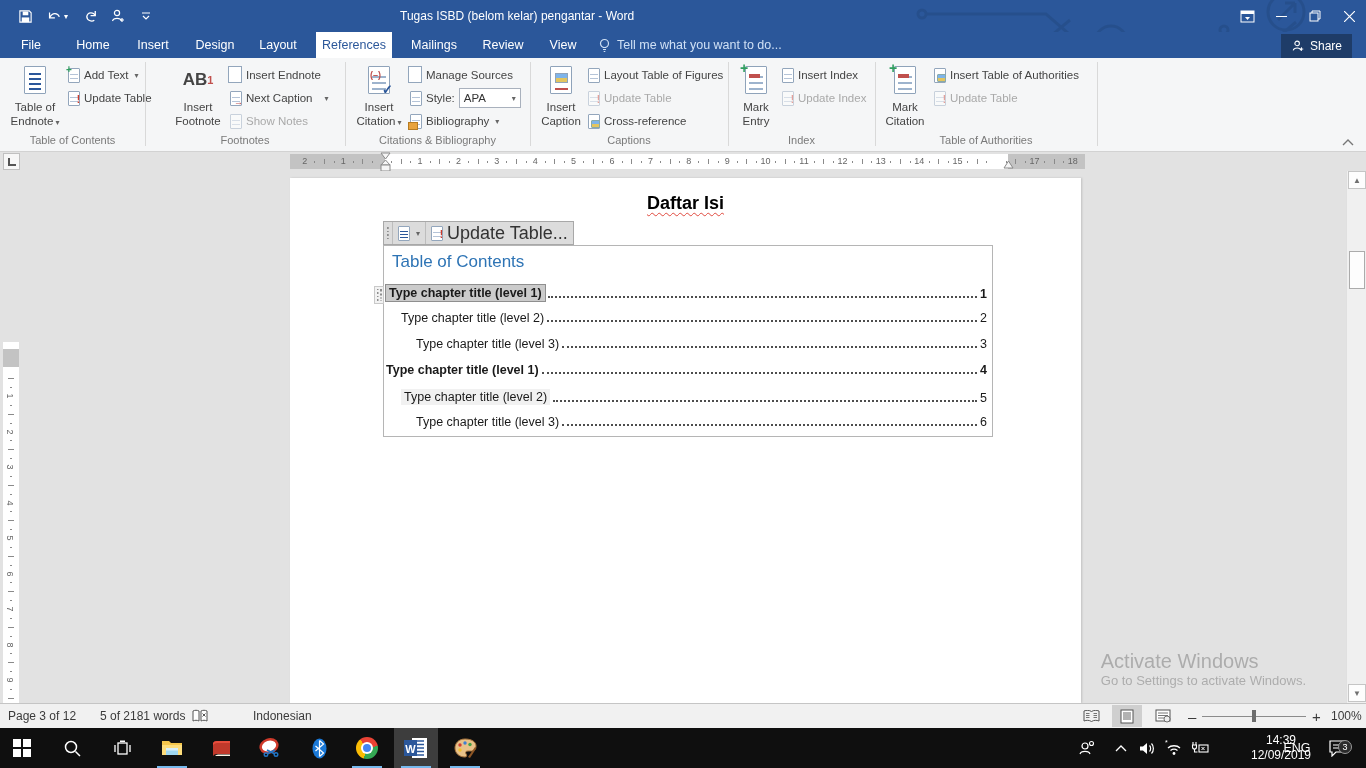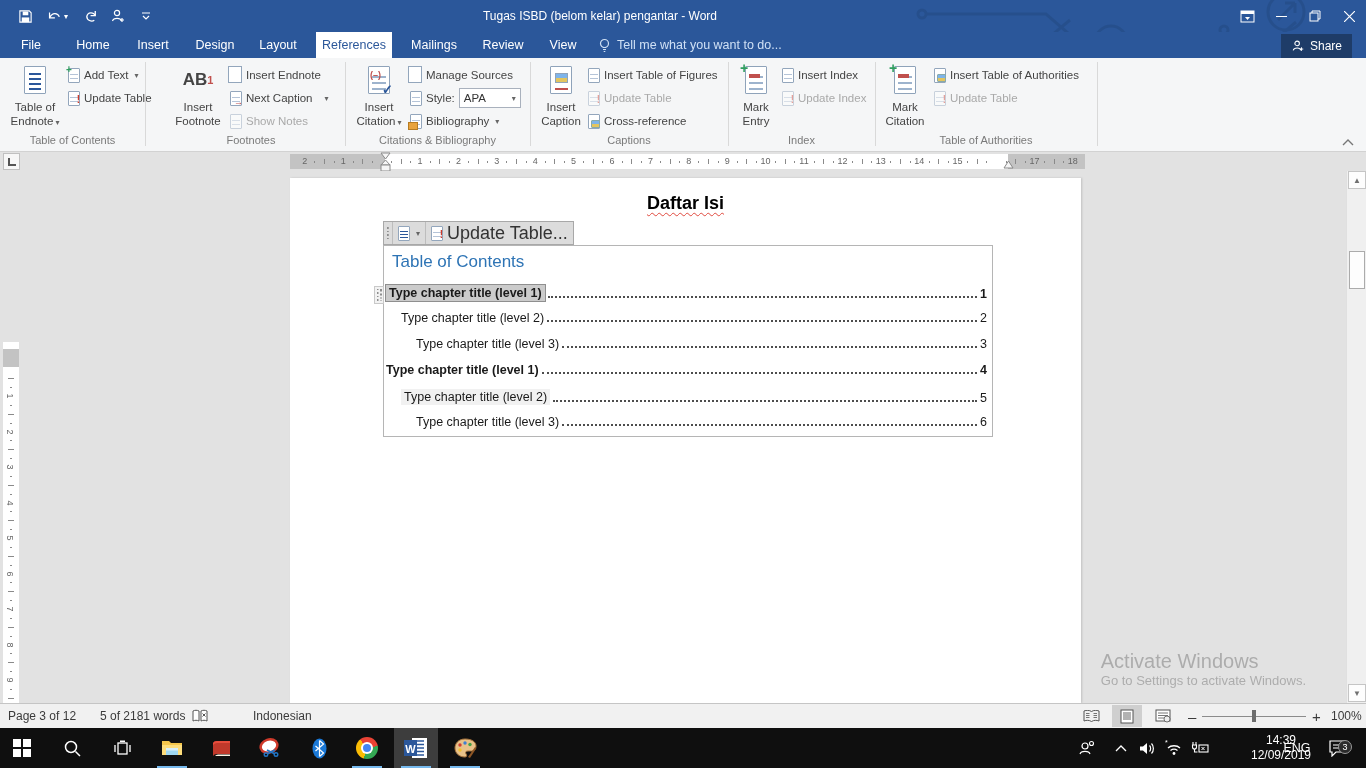--- a/index.html
+++ b/index.html
@@ -149,21 +149,21 @@
           <path d="M2.5 13 C3.5 9.5,10.5 9.5,11.5 13" fill="none" stroke="#fff" stroke-width="1.2"></path>
           <path d="M12 10 v4 M10 12 h4" stroke="#fff" stroke-width="1.2"></path>
         </svg>
     </div>
     <div class="qat-btn" style="left:134px;width:24px">
       <svg width="10" height="10" viewBox="0 0 10 10">
           <path d="M1 2 h8 M2 5 l3 3 3-3" fill="none" stroke="#fff" stroke-width="1.2"></path>
         </svg>
     </div>
 
-    <div class="abs title-text" style="left:400px;top:9px;width:400px;text-align:center">Tugas ISBD (belom kelar) pengantar - Word</div>
+    <div class="abs title-text" style="left:400px;top:9px;width:400px;">Tugas ISBD (belom kelar) pengantar - Word</div>
 
     <div class="winbtn" style="right:102px">
       <svg width="15" height="13" viewBox="0 0 15 13">
           <rect x="1" y="1" width="13" height="11" fill="none" stroke="#fff"></rect>
           <rect x="1" y="1" width="13" height="3" fill="#fff"></rect>
           <path d="M7.5 10 l-2.5 -3 h5 z" fill="#fff"></path>
         </svg>
     </div>
     <div class="winbtn" style="right:68px">
       <svg width="11" height="11" viewBox="0 0 11 11">
@@ -246,21 +246,21 @@
     </div>
     <div class="smallbtn" style="left:230px;top:29px">
       <span class="icd a-arrow"></span>
       <span>Next Caption</span>
         <span class="dd" style="margin-left:8px">▾</span>
     </div>
     <div class="smallbtn disabled" style="left:230px;top:52px">
       <span class="icd"></span>
       <span>Show Notes</span>
     </div>
-    <div class="rgroup-label" style="left:151px;width:200px">Footnotes</div>
+    <div class="rgroup-label" style="left:145px;width:200px">Footnotes</div>
     <div class="abs" style="left:332px;top:138px;width:10px;height:10px">
       <svg width="10" height="10" viewBox="0 0 10 10">
           <path d="M1 1 h4 M1 1 v4 M4 4 l4 4 M8 4 v4 h-4" fill="none" stroke="#888"></path>
         </svg>
     </div>
     <div class="rgroup-sep" style="left:345px"></div>
 
     <div class="bigbtn" style="left:352px;width:54px">
       <div class="bicon">
           <div class="icbig">
@@ -296,21 +296,21 @@
           <div class="icbig a-img" style="background-image:none">
         <span class="ov" style="left:4px;top:6px;width:13px;height:10px;background:linear-gradient(#7eb4ea 0 55%,#e3c55f 55% 100%);border:1px solid #8fa3ba"></span>
         <span class="ov" style="left:4px;bottom:3px;width:13px;height:2px;background:#c0504d"></span>
       </div>
         </div>
       <div><span>Insert</span></div>
       <div><span>Caption</span></div>
     </div>
     <div class="smallbtn" style="left:588px;top:6px">
       <span class="icd"></span>
-      <span>Insert Table of Figures</span>
+      <span>Layout Table of Figures</span>
     </div>
     <div class="smallbtn disabled" style="left:588px;top:29px">
       <span class="icd a-excl"></span>
       <span>Update Table</span>
     </div>
     <div class="smallbtn" style="left:588px;top:52px">
       <span class="icd a-img" style="background:#fff"></span>
       <span>Cross-reference</span>
     </div>
     <div class="rgroup-label" style="left:530px;width:198px">Captions</div>

